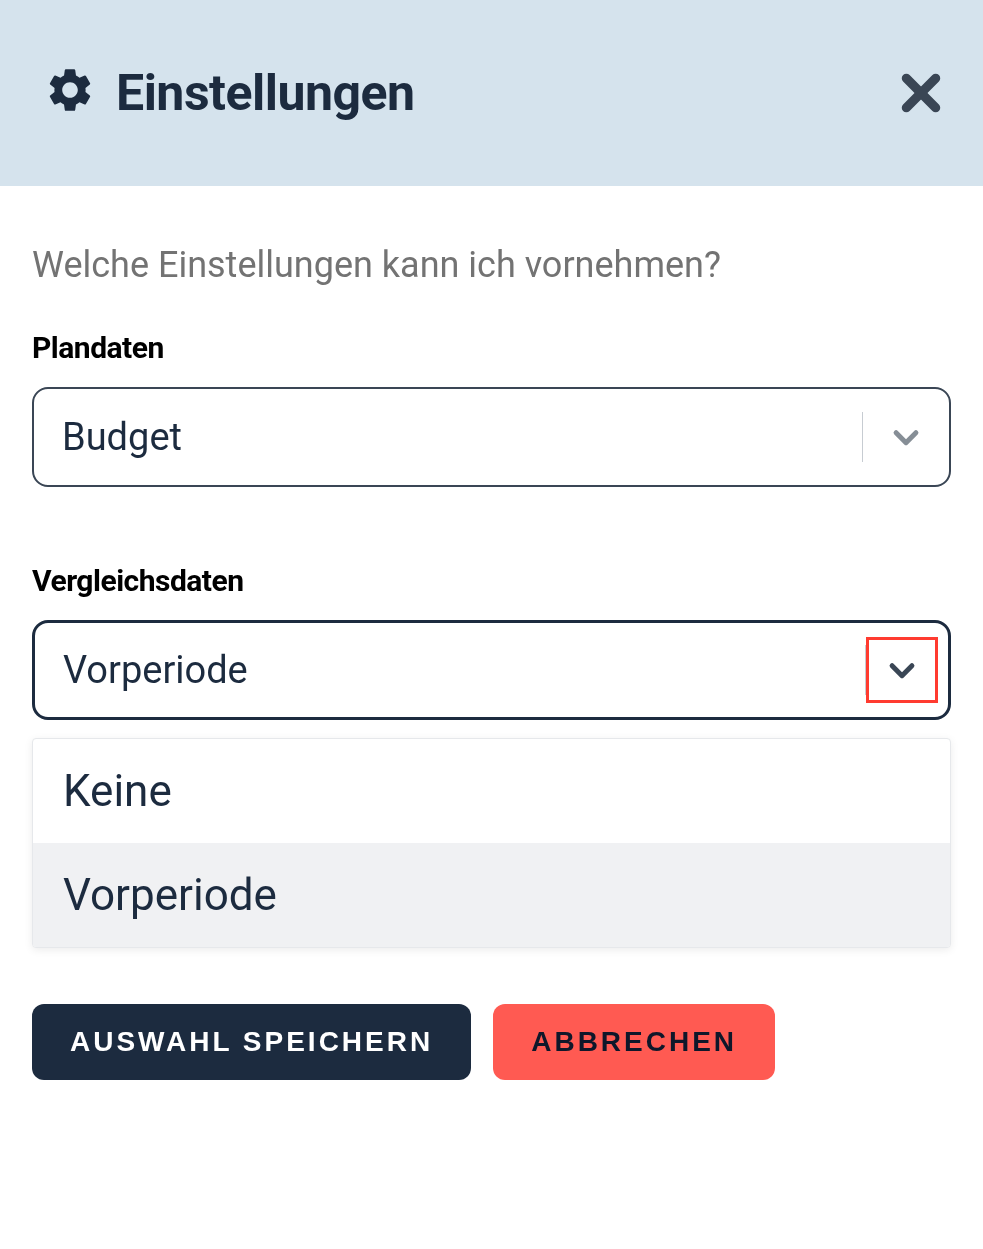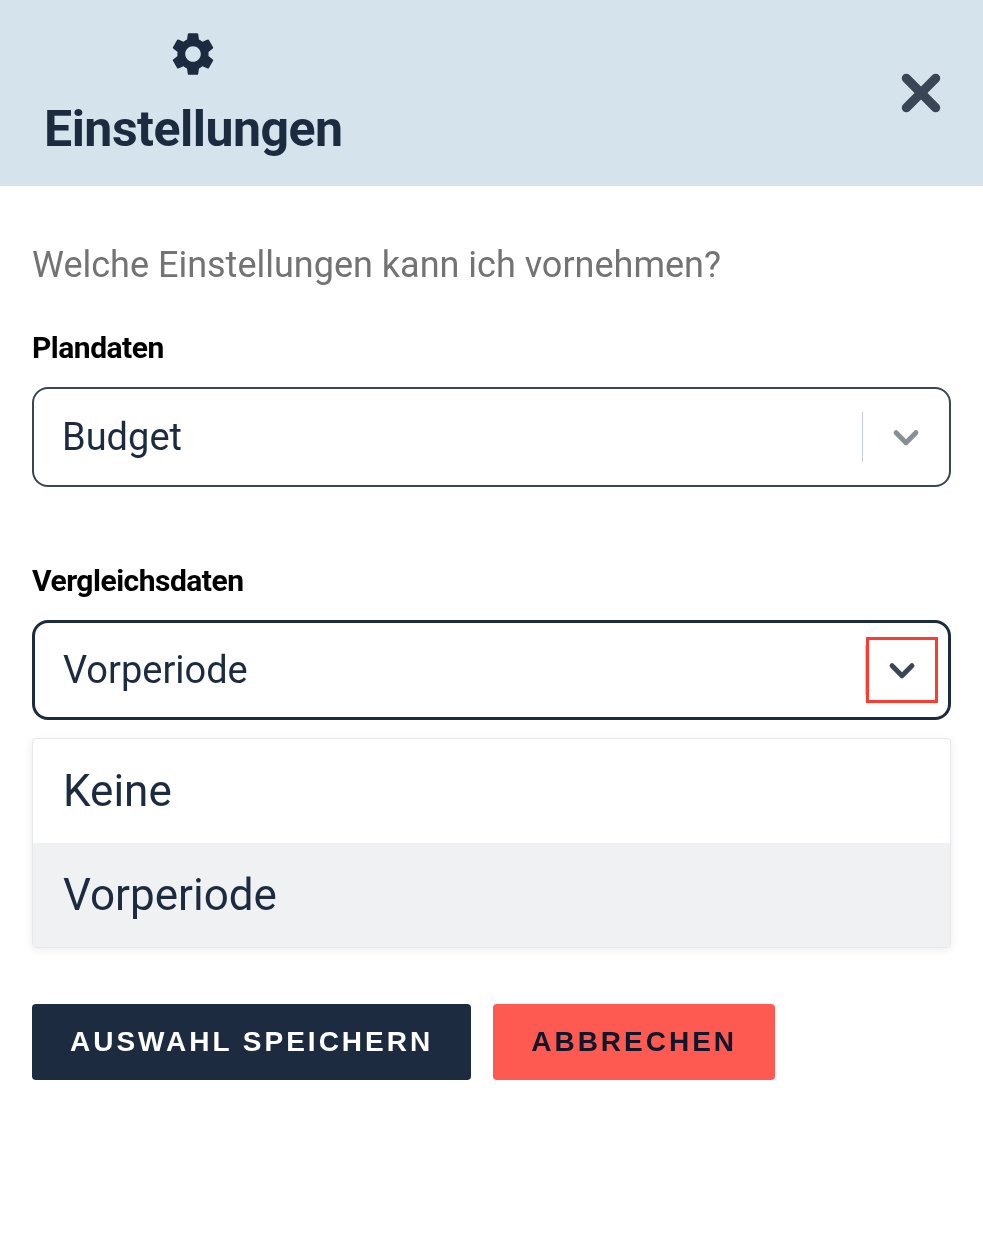--- a/index.html
+++ b/index.html
@@ -19,23 +19,22 @@
       background: #d5e3ed;
       display: flex;
       align-items: center;
       justify-content: space-between;
       padding: 0 40px 0 44px;
       height: 186px;
     }
 
     .header-left {
       display: flex;
-      align-items: center;
+      align-items: flex-start;
       gap: 20px;
-      flex-direction: column;
     }
 
     .gear-icon {
       width: 52px;
       height: 52px;
       fill: #1c2b3f;
     }
 
     .header-title {
       font-size: 50px;
@@ -169,21 +168,21 @@
     }
 
     .button-row {
       display: flex;
       gap: 22px;
       margin-top: 56px;
     }
 
     .btn {
       border: none;
-      border-radius: 4px;
+      border-radius: 12px;
       height: 76px;
       padding: 0 38px;
       font-size: 28px;
       font-weight: 700;
       letter-spacing: 3px;
       cursor: pointer;
       display: flex;
       align-items: center;
       justify-content: center;
     }

